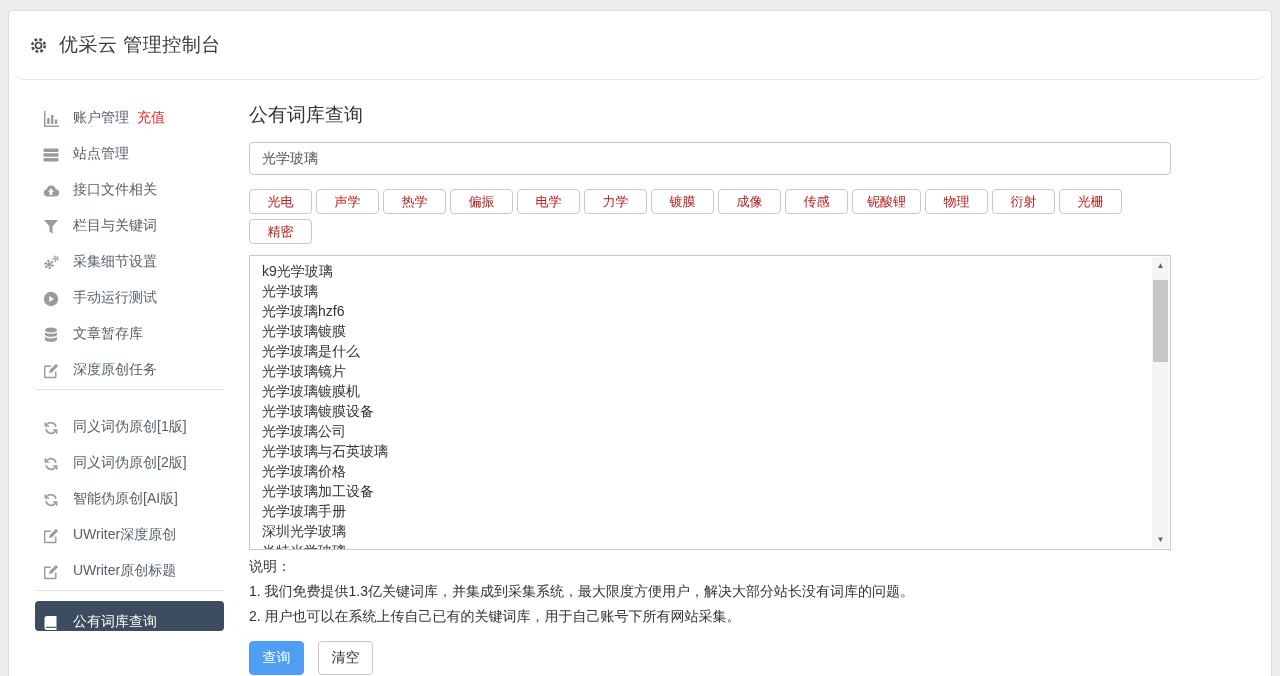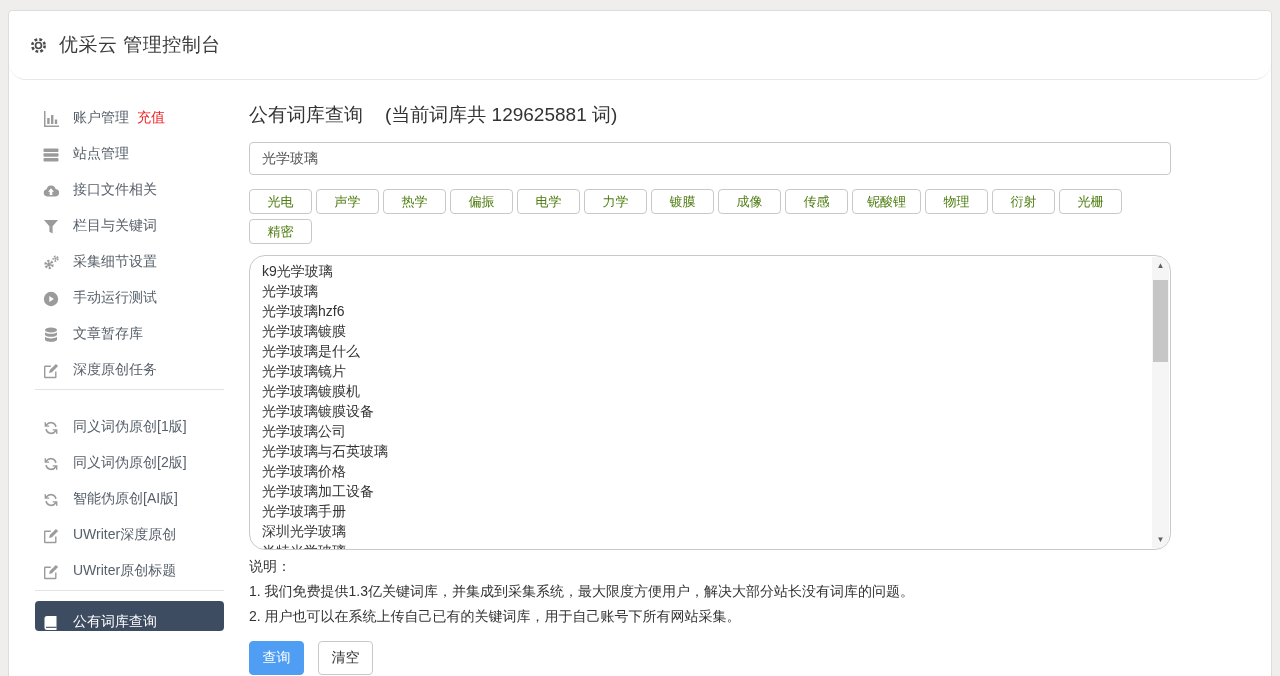--- a/index.html
+++ b/index.html
@@ -44,25 +44,25 @@
   .search-input {
     margin-top:13px; width:100%; height:33px; border:1px solid #c9c9c9; border-radius:4px;
     padding:0 12px; font-size:14px; color:#555; outline:none;
     font-family:"Liberation Sans","DejaVu Sans",sans-serif;
   }
   .tag-row { display:flex; gap:4px; margin-top:5px; }
   .tag-row.first { margin-top:14px; }
   .tag-btn {
     min-width:63px; height:25px; padding:0 14px;
     background:#fff; border:1px solid #c9c9c9; border-radius:4px;
-    font-size:13px; color:#4d7c0f; display:flex; align-items:center; justify-content:center;
+    font-size:13px; color:#b91c1c; display:flex; align-items:center; justify-content:center;
     cursor:pointer; font-family:inherit;
   }
   .listbox {
-    margin-top:11px; height:295px; border:1px solid #c9c9c9; border-radius:16px;
+    margin-top:11px; height:295px; border:1px solid #c9c9c9; border-radius:0;
     background:#fff; position:relative; overflow:hidden;
     padding:5px 28px 0 12px; font-size:14px; line-height:20px; color:#333;
   }
   .kw-row { white-space:nowrap; }
   .scrollbar {
     position:absolute; top:1px; right:1px; bottom:1px; width:17px;
     background:#f5f5f5;
   }
   .sb-arrow {
     position:absolute; left:0; width:17px; height:17px;
@@ -248,21 +248,20 @@
         <span class="nav-label">公有词库查询</span>
       </div>
 
 
     </div>
 
     <div class="main">
 
       <div class="page-title">
         <span>公有词库查询</span>
-        <span>(当前词库共 129625881 词)</span>
       </div>
 
       <input class="search-input" type="text" value="光学玻璃" style="">
 
       <div class="tag-row first">
         <button class="tag-btn">光电</button>
         <button class="tag-btn">声学</button>
         <button class="tag-btn">热学</button>
         <button class="tag-btn">偏振</button>
         <button class="tag-btn">电学</button>

